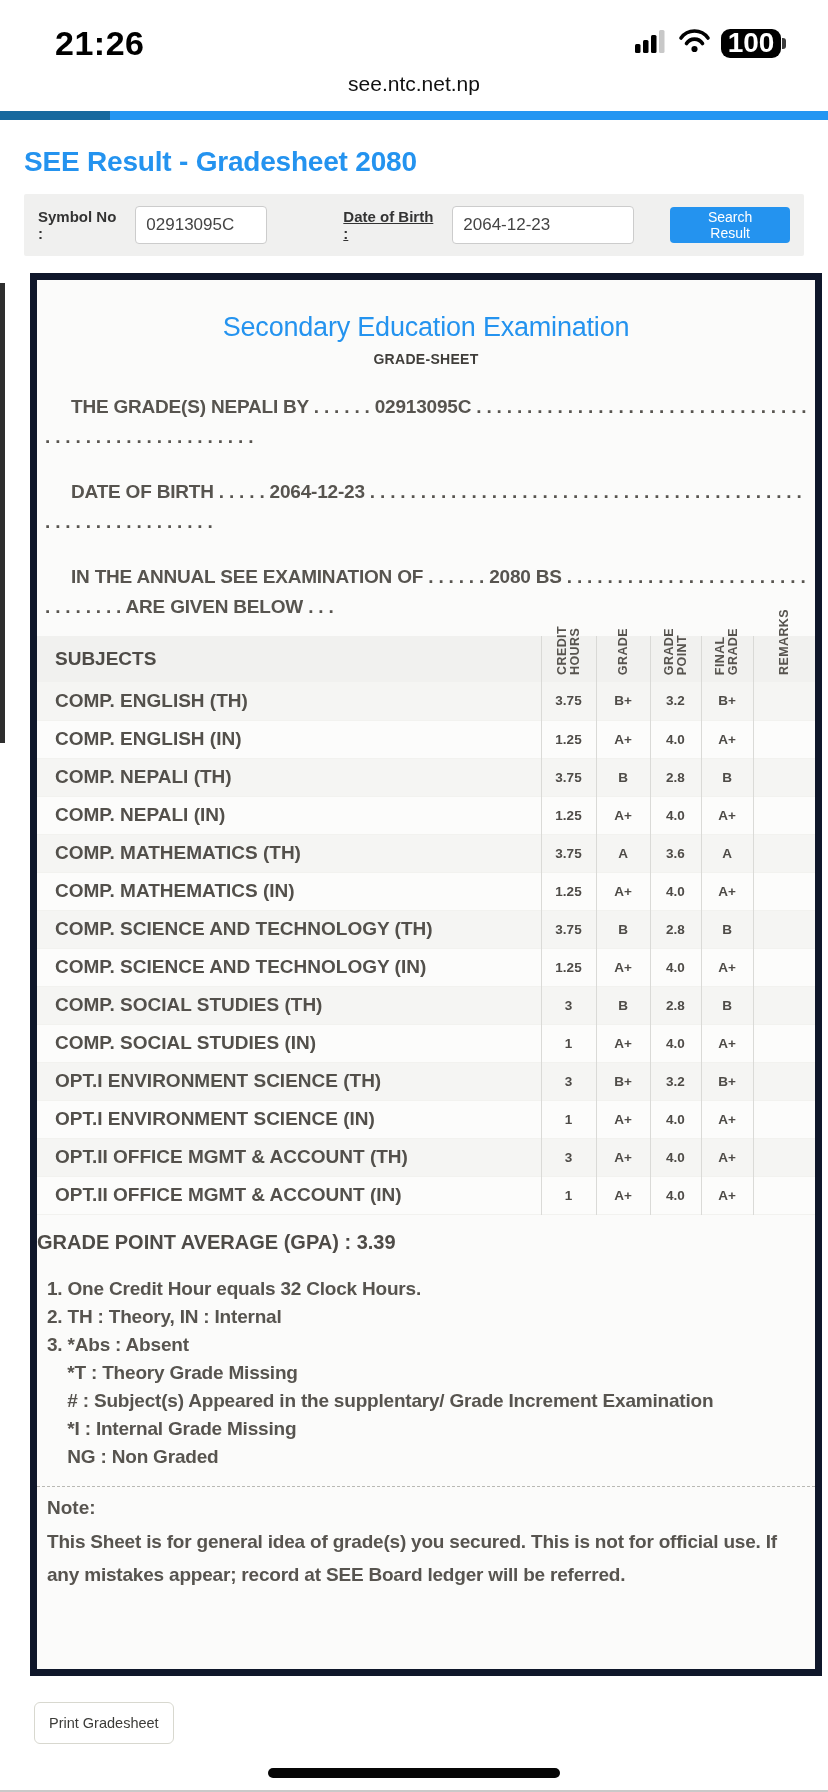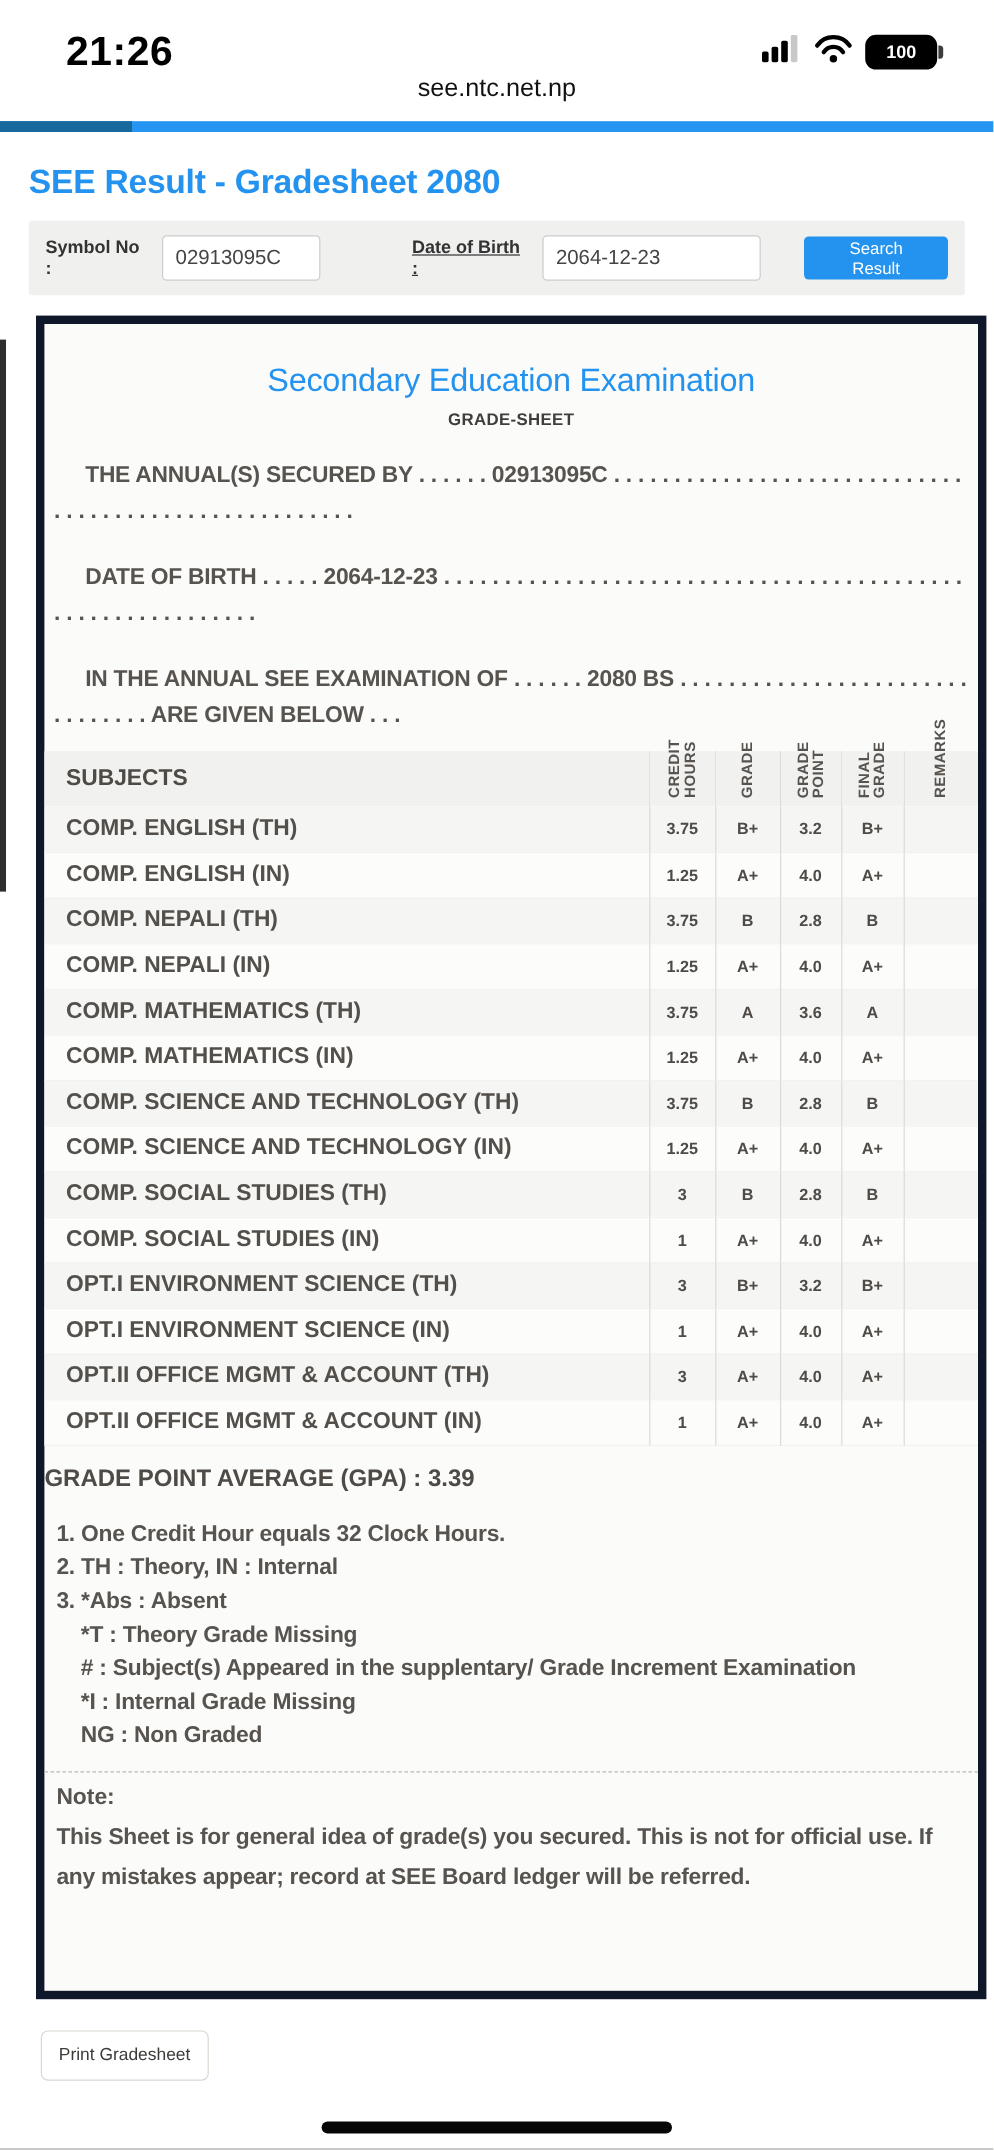--- a/index.html
+++ b/index.html
@@ -5,24 +5,24 @@
   * { margin:0; padding:0; box-sizing:border-box; }
   html,body { background:#fff; }
   body {
     width:828px; height:1792px; position:relative; overflow:hidden;
     font-family:"Liberation Sans", sans-serif; color:#3a3a38;
   }
   
   .status-bar{ display:flex; justify-content:space-between; align-items:center; padding:24px 42px 0 55px; height:62px;}
   .time{ font-size:34px; font-weight:700; color:#000; letter-spacing:.5px;}
   .status-icons{ display:flex; align-items:center; gap:10px;}
-  .battery-pill{ background:#000; border-radius:9px; width:60px; height:29px; display:flex; align-items:center; justify-content:center; color:#fff; font-size:15px; font-weight:700;}
+  .battery-pill{ background:#000; border-radius:9px; width:60px; height:29px; display:flex; align-items:center; justify-content:center; color:#fff; font-size:28px; font-weight:700;}
   .battery-nub{ width:4px; height:11px; background:#3c3c3c; border-radius:0 3px 3px 0; margin-left:1px;}
   
-  .url-bar{ text-align:center; font-size:21px; color:#111;}
+  .url-bar{ text-align:center; margin-top:10px; font-size:21px; color:#111;}
   
   .progress-track{ margin-top:15px; height:9px; width:100%; position:relative; }
   .progress-lite{ position:absolute; inset:0; }
   .progress-dark{ position:absolute; left:0; top:0; bottom:0; width:110px; }
   
   .page-title{ margin:26px 0 0 24px; font-size:28px; color:#2493ef; letter-spacing:-.2px;}
   
   .search-bar{ margin:16px 24px 0 24px; height:62px; background:#f0f0ef; display:flex; align-items:center; padding:0 14px; border-radius:2px;}
   .form-label{ font-size:15px; font-weight:700; color:#333;}
   .form-input{ margin-left:10px; width:132px; height:38px; border:1px solid #ccc; border-radius:4px; background:#fff; font-size:17px; color:#444; padding:16px 10px; font-family:"Liberation Sans",sans-serif;}
@@ -108,21 +108,21 @@
   <span class="form-label label-dob">Date of Birth :</span>
   <input class="form-input dob" type="text" value="2064-12-23" style="">
   <button class="search-btn" style="background: rgb(36, 147, 239);">Search Result</button>
 </div>
 
 
 <div class="card">
   <div class="sheet-heading" style="color: rgb(36, 147, 239);">Secondary Education Examination</div>
   <div class="sheet-sub">GRADE-SHEET</div>
 
-  <p class="dotline">THE ANNUAL(S) SECURED BY . . . . . . 02913095C . . . . . . . . . . . . . . . . . . . . . . . . . . . . . . . . . . . . . . . . . . . . . . . . . . . . . .</p>
+  <p class="dotline">THE GRADE(S) NEPALI BY . . . . . . 02913095C . . . . . . . . . . . . . . . . . . . . . . . . . . . . . . . . . . . . . . . . . . . . . . . . . . . . . .</p>
   <p class="dotline">DATE OF BIRTH . . . . . 2064-12-23 . . . . . . . . . . . . . . . . . . . . . . . . . . . . . . . . . . . . . . . . . . . . . . . . . . . . . . . . . . . .</p>
   <p class="dotline">IN THE ANNUAL SEE EXAMINATION OF . . . . . . 2080 BS . . . . . . . . . . . . . . . . . . . . . . . . . . . . . . . . ARE GIVEN BELOW . . .</p>
 
   <table class="grades">
     <colgroup>
       <col>
         <col class="c-credit">
         <col class="c-grade">
         <col class="c-gpoint">
         <col class="c-fgrade">

